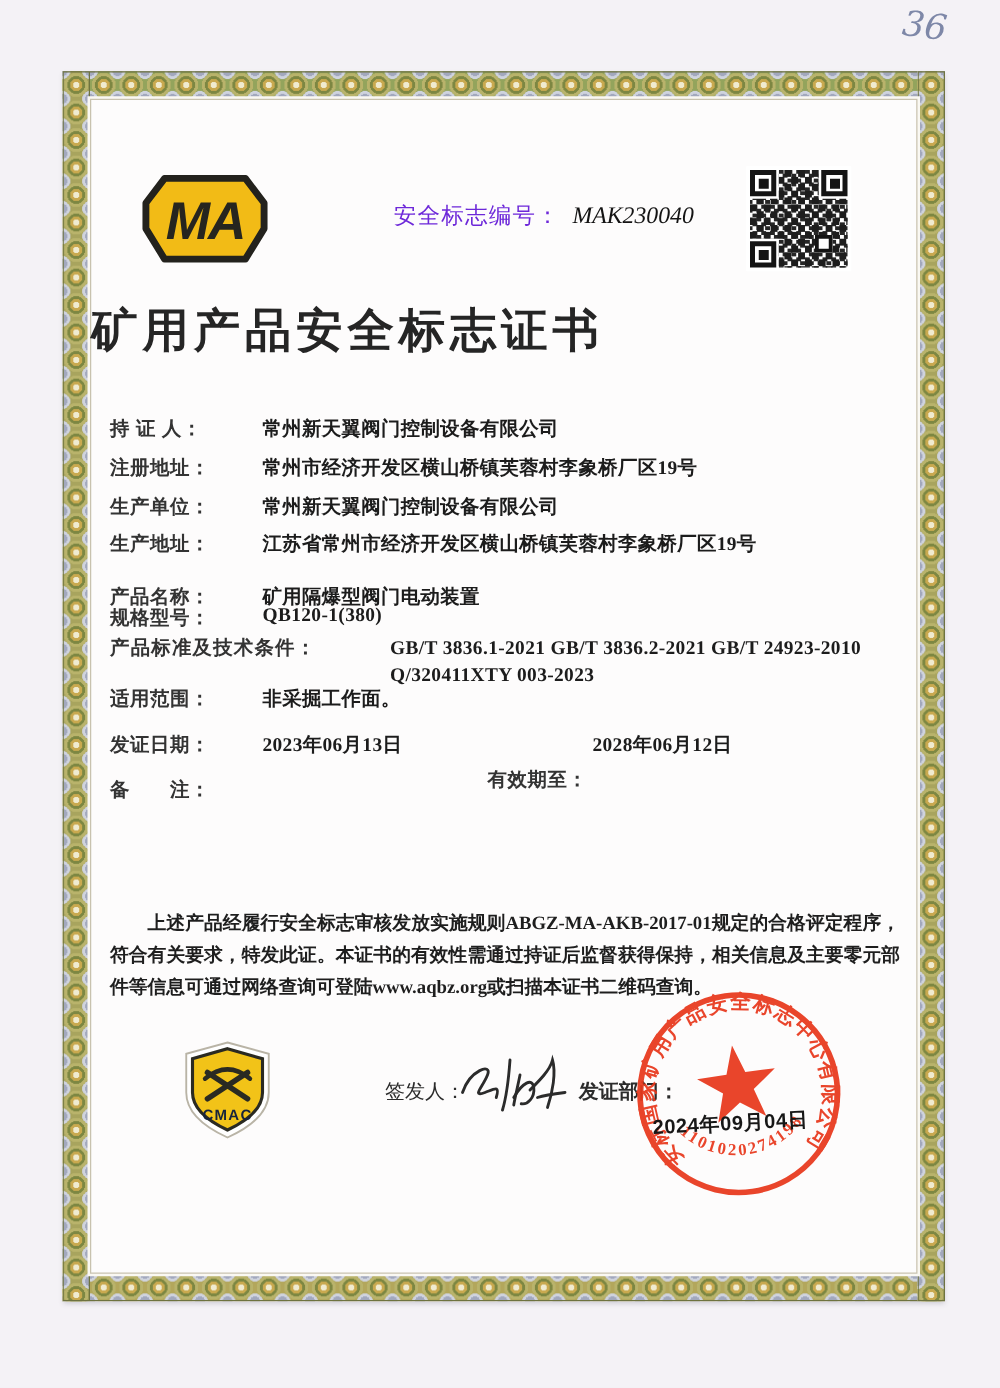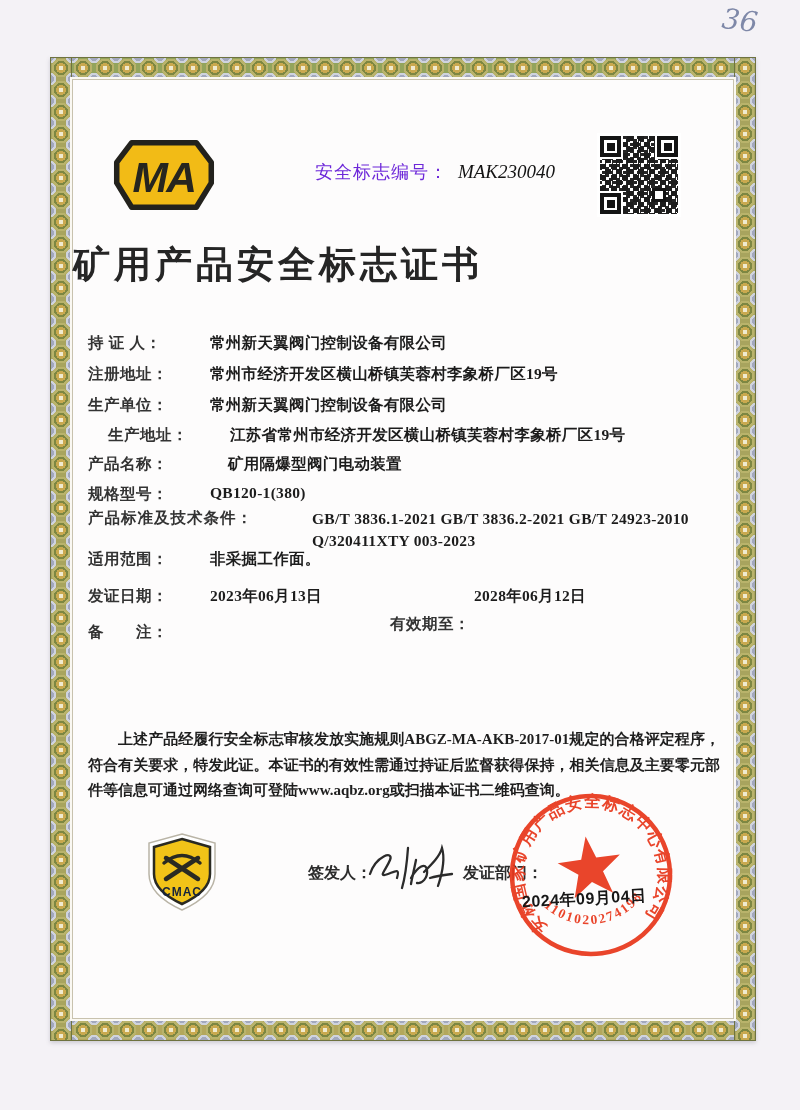--- a/index.html
+++ b/index.html
@@ -46,34 +46,34 @@
   
   .title{position:absolute;left:73px;top:240px;width:660px;
       font-size:37px;font-weight:900;letter-spacing:4px;color:#252525;}
 
   
   .row{position:absolute;left:88px;width:632px;display:flex;align-items:flex-start;}
   .flabel{flex:none;width:122px;font-size:15.5px;font-weight:700;color:#333;letter-spacing:.5px;}
   .fvalue{font-size:15.5px;font-weight:700;color:#1c1c1c;font-family:"Liberation Serif",serif;letter-spacing:.3px;}
   .row.wide .flabel{width:224px;letter-spacing:1px;}
   .row.wide .fvalue{flex:1;line-height:22px;}
-  .r1{top:333px;} .r2{top:364px;} .r3{top:395px;} .r4{top:425px;margin-left:20px;}
-  .r5{top:454px;gap:18px;} .r6{top:484px;} .r7{top:508px;} .r8{top:549px;}
+  .r1{top:333px;} .r2{top:364px;} .r3{top:395px;} .r4{top:425px;}
+  .r5{top:467px;} .r6{top:484px;} .r7{top:508px;} .r8{top:549px;}
   .r-dates{top:586px;} .r-remark{top:622px;}
   .r-dates .fvalue.issue{width:180px;flex:none;}
   .r-dates .flabel.valid{width:84px;margin-top:28px;}
 
   
   .statement{position:absolute;left:88px;top:727px;width:632px;font-size:15px;font-weight:700;
       line-height:25.5px;color:#1e1e1e;text-align:justify;text-indent:2em;
       font-family:"Liberation Serif",serif;margin:0;}
 
   
   .cmac{position:absolute;left:144px;top:832px;width:76px;height:80px;}
-  .signer{position:absolute;left:308px;top:863px;font-size:16px;font-weight:700;color:#2c2c2c;}
+  .signer{position:absolute;left:308px;top:863px;font-size:16px;font-weight:400;color:#2c2c2c;}
   .signature{position:absolute;left:364px;top:838px;width:94px;height:56px;}
   .issuer{position:absolute;left:432px;top:863px;font-size:16px;font-weight:700;color:#2c2c2c;margin-left:31px;}
   .seal{position:absolute;left:505px;top:789px;width:172px;height:172px;transform:rotate(-8deg);opacity:.93;overflow:visible;}
   .seal-date{position:absolute;left:522px;top:889px;font-size:16px;font-weight:800;color:#171717;
       letter-spacing:.5px;transform:rotate(-3deg);white-space:nowrap;}
 </style>
 </head>
 <body>
 
 <div class="page">

